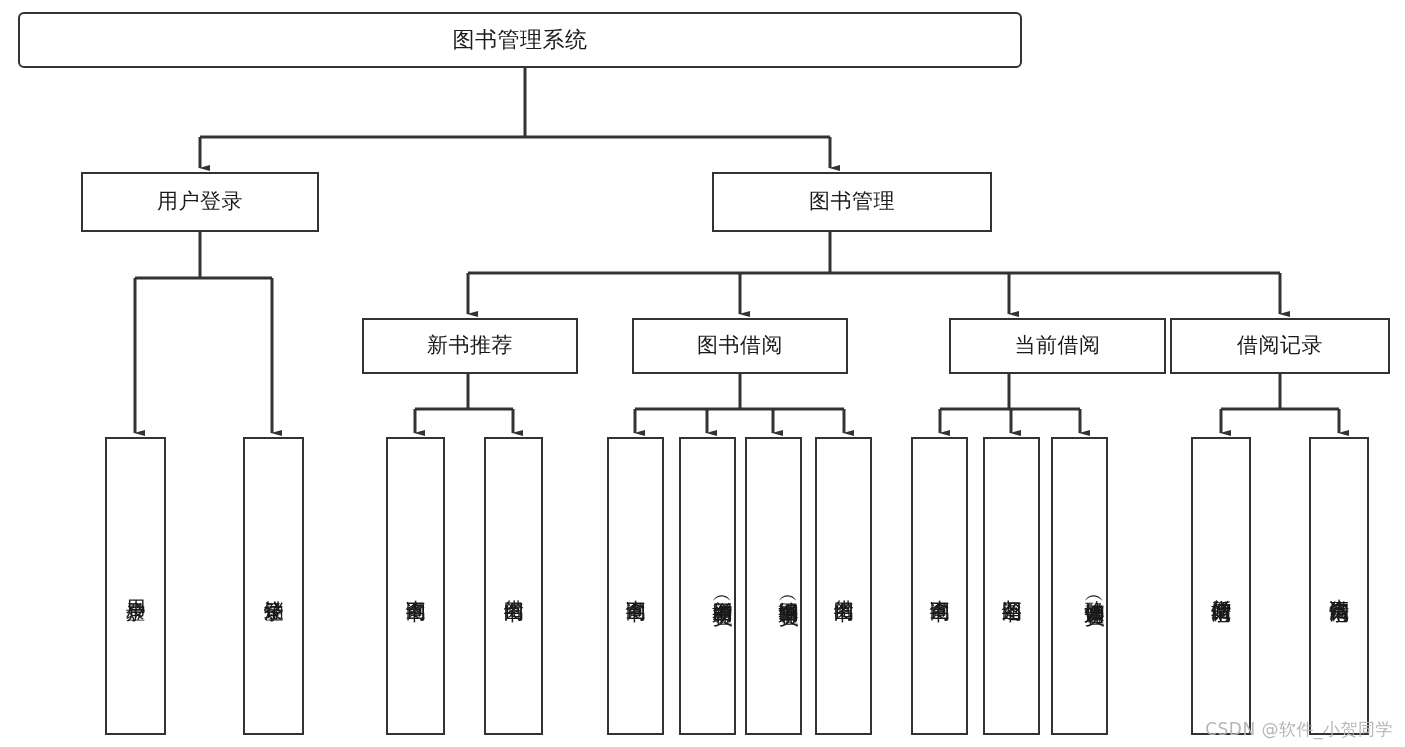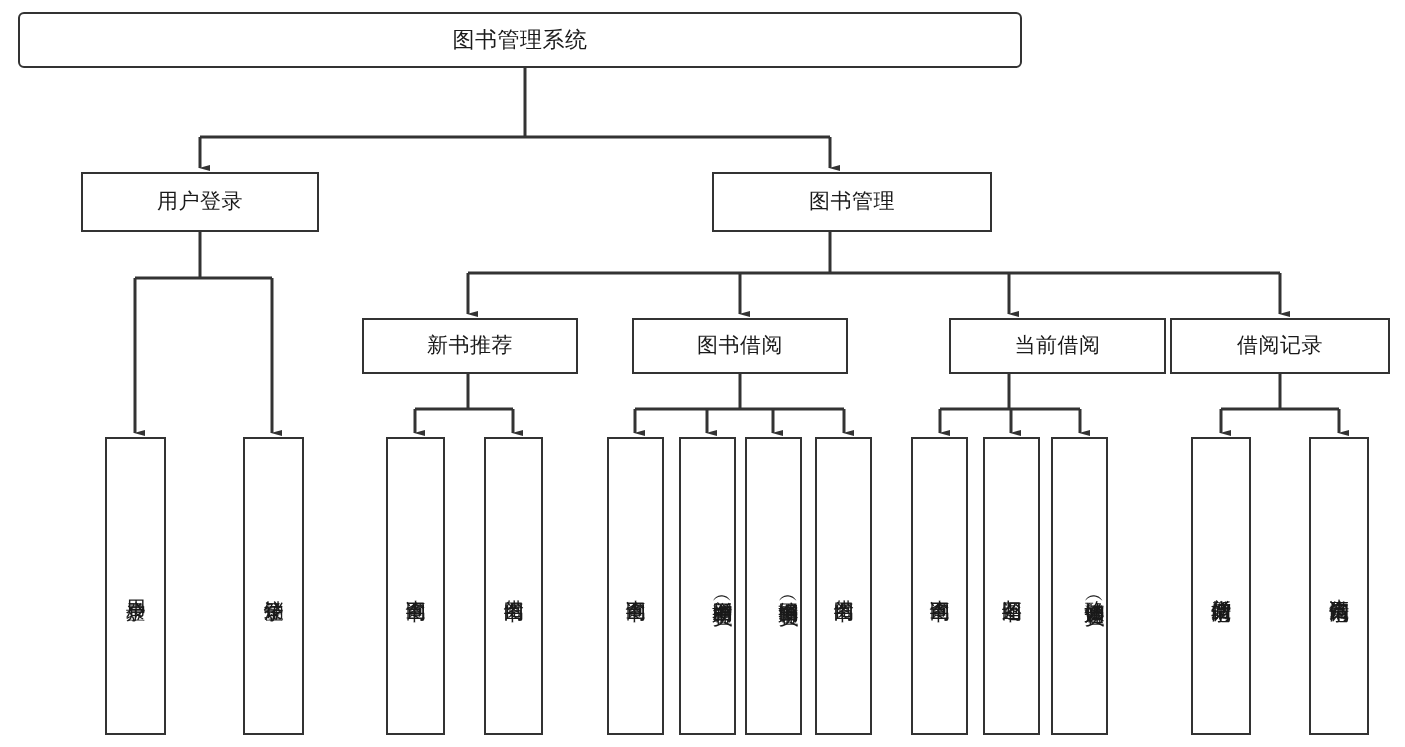--- a/index.html
+++ b/index.html
@@ -193,14 +193,15 @@
     <span class="vtext">确认归还（管理员）</span>
   </div>
 
   <div class="node vert mid" style="left:1191px; top:437px; width:60px; height:298px;">
     <span class="vtext">新增借阅记录</span>
   </div>
   <div class="node vert mid" style="left:1309px; top:437px; width:60px; height:298px;">
     <span class="vtext">查询借阅记录</span>
   </div>
 
+  <div id="watermark">CSDN @软件_小贺同学</div>
 
 </div>
 
 </body></html>

